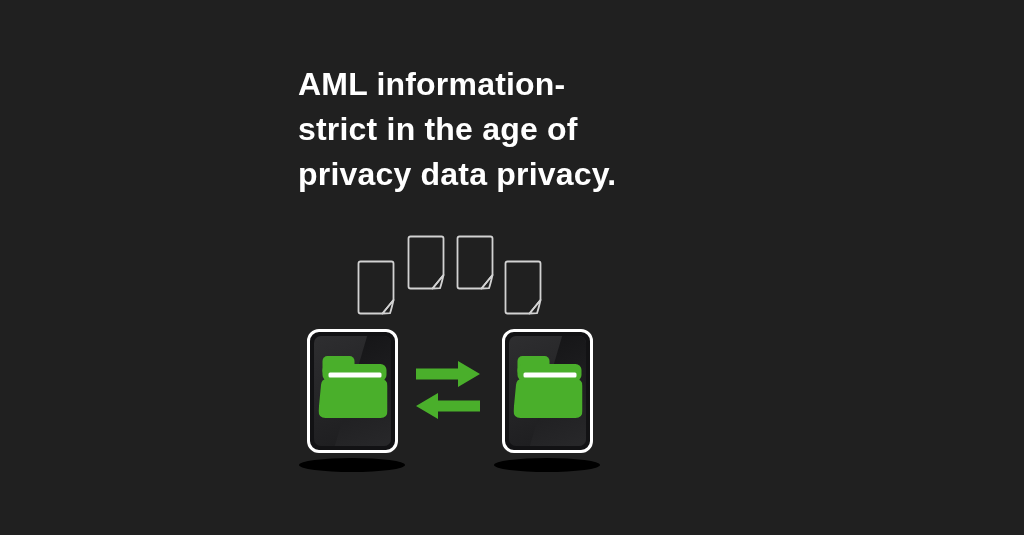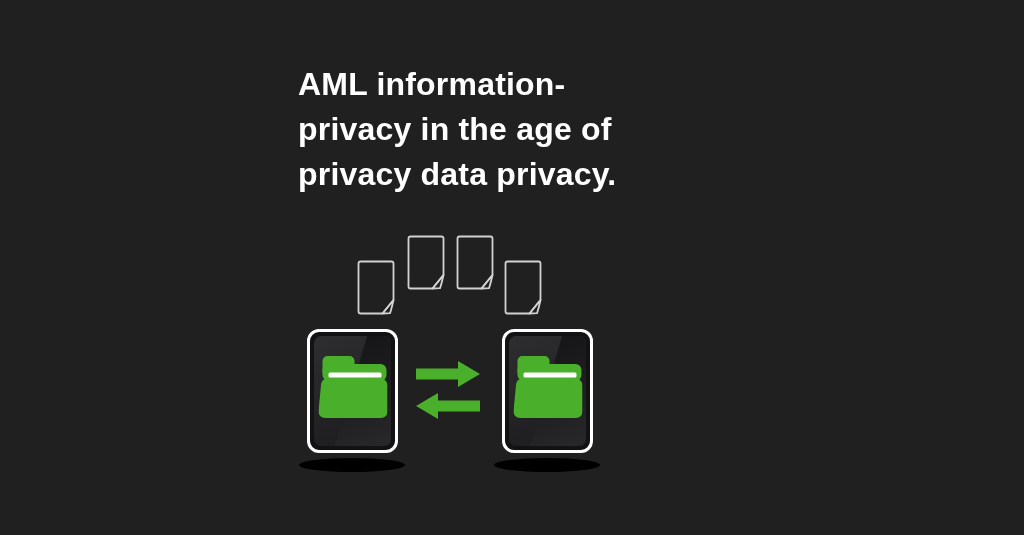--- a/index.html
+++ b/index.html
@@ -76,21 +76,21 @@
   .shadow-left{left:299px}
   .shadow-right{left:494px}
 </style>
 </head>
 <body>
 
 <div class="stage">
 
   <h1 class="headline">
     <span>AML information-</span>
-    <span>privacy in the age of</span>
+    <span>strict in the age of</span>
     <span>privacy data privacy.</span>
   </h1>
 
   <div class="doc doc-1">
     <svg viewBox="0 0 40 55" fill="none" stroke="var(--document-outline)" stroke-width="1.8" stroke-linejoin="round">
       <path d="M2.5 3.5 Q2.5 1.5 4.5 1.5 H35.5 Q37.5 1.5 37.5 3.5 V40 L26.5 53.5 H4.5 Q2.5 53.5 2.5 51.5 Z"></path>
       <path d="M37.5 40 Q35.5 49 34 53.2 L26.5 53.5 Z"></path>
     </svg>
   </div>
   <div class="doc doc-2">

